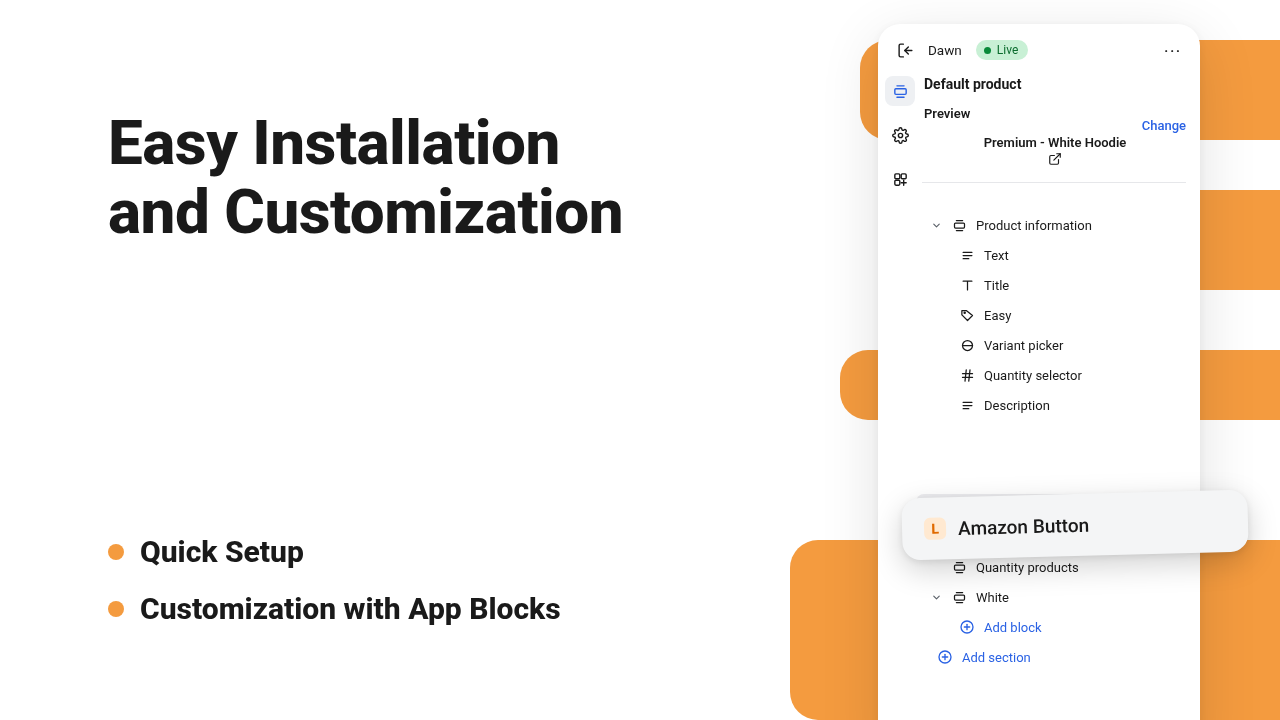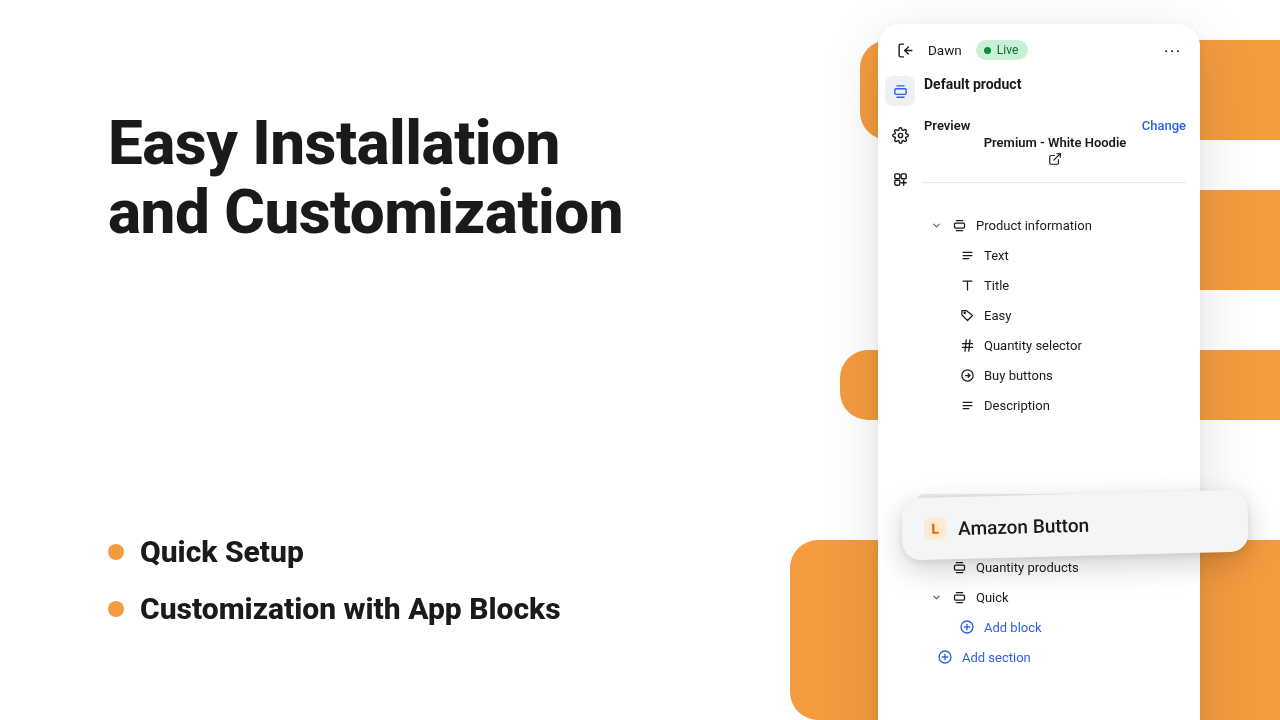--- a/index.html
+++ b/index.html
@@ -112,21 +112,21 @@
   .tree {
     flex: 1;
     padding-right: 14px;
   }
   .tree-title {
     font-weight: 700;
     font-size: 14px;
     padding: 6px 0 10px 2px;
   }
   .preview-row {
-    display:flex; justify-content:space-between; align-items:flex-end;
+    display:flex; justify-content:space-between; align-items:flex-start;
     padding: 4px 0 0 2px;
   }
   .preview-label { color:#1a1a1a; font-weight:600; font-size:13px; }
   .change-link { color:#2a62e4; font-size:13px; cursor:pointer; font-weight:500;margin-top:12px; }
   .preview-sub {
     display:flex; justify-content:space-between; align-items:center;
     padding: 2px 0 10px 2px;
     font-weight:600; font-size:13px;flex-direction:column;
   }
   .divider { height:1px; background:#e6e7ea; margin: 4px 0 0 0; }
@@ -301,39 +301,39 @@
             <svg width="15" height="15" viewBox="0 0 24 24" fill="none" stroke="#1a1a1a" stroke-width="2" stroke-linecap="round" stroke-linejoin="round">
               <path d="M20 12l-8 8-9-9V4h7z"></path>
               <circle cx="7.5" cy="7.5" r="1"></circle>
             </svg>
           </span>
         <span class="label">Easy</span>
       </div>
       <div class="node indent-2">
         <span class="icon">
             <svg width="15" height="15" viewBox="0 0 24 24" fill="none" stroke="#1a1a1a" stroke-width="2" stroke-linecap="round">
+              <circle cx="12" cy="12" r="8"></circle>
+              <path d="M4 12h16"></path>
+            </svg>
+          </span>
+        <span class="label">Variant picker</span>
+      </div>
+      <div class="node indent-2">
+        <span class="icon">
+            <svg width="15" height="15" viewBox="0 0 24 24" fill="none" stroke="#1a1a1a" stroke-width="2" stroke-linecap="round">
               <line x1="4" y1="9" x2="20" y2="9"></line>
               <line x1="4" y1="15" x2="20" y2="15"></line>
               <line x1="10" y1="3" x2="8" y2="21"></line>
               <line x1="16" y1="3" x2="14" y2="21"></line>
             </svg>
           </span>
         <span class="label">Quantity selector</span>
       </div>
       <div class="node indent-2">
         <span class="icon">
-            <svg width="15" height="15" viewBox="0 0 24 24" fill="none" stroke="#1a1a1a" stroke-width="2" stroke-linecap="round" stroke-linejoin="round">
-              <circle cx="12" cy="12" r="9"></circle>
-              <path d="M9 12h7M13 9l3 3-3 3"></path>
-            </svg>
-          </span>
-        <span class="label">Buy buttons</span>
-      </div>
-      <div class="node indent-2">
-        <span class="icon">
             <svg width="15" height="15" viewBox="0 0 24 24" fill="none" stroke="#1a1a1a" stroke-width="2" stroke-linecap="round">
               <line x1="5" y1="7" x2="19" y2="7"></line>
               <line x1="5" y1="12" x2="19" y2="12"></line>
               <line x1="5" y1="17" x2="14" y2="17"></line>
             </svg>
           </span>
         <span class="label">Description</span>
       </div>
 
       <div style="height:74px"></div>
@@ -369,21 +369,21 @@
             <svg width="11" height="11" viewBox="0 0 24 24" fill="none" stroke="#5b6169" stroke-width="2.5" stroke-linecap="round" stroke-linejoin="round">
               <polyline points="6 9 12 15 18 9"></polyline>
             </svg>
           </span>
         <span class="icon">
             <svg width="15" height="15" viewBox="0 0 24 24" fill="none" stroke="#1a1a1a" stroke-width="2" stroke-linecap="round">
               <rect x="4" y="8" width="16" height="8" rx="1.5"></rect>
               <path d="M7 4h10M7 20h10"></path>
             </svg>
           </span>
-        <span class="label">Quick</span>
+        <span class="label">White</span>
       </div>
 
       <div class="node indent-2 add-link">
         <span class="icon">
             <svg width="16" height="16" viewBox="0 0 24 24" fill="none" stroke="#2a62e4" stroke-width="2" stroke-linecap="round">
               <circle cx="12" cy="12" r="9"></circle>
               <line x1="12" y1="8" x2="12" y2="16"></line>
               <line x1="8" y1="12" x2="16" y2="12"></line>
             </svg>
           </span>

